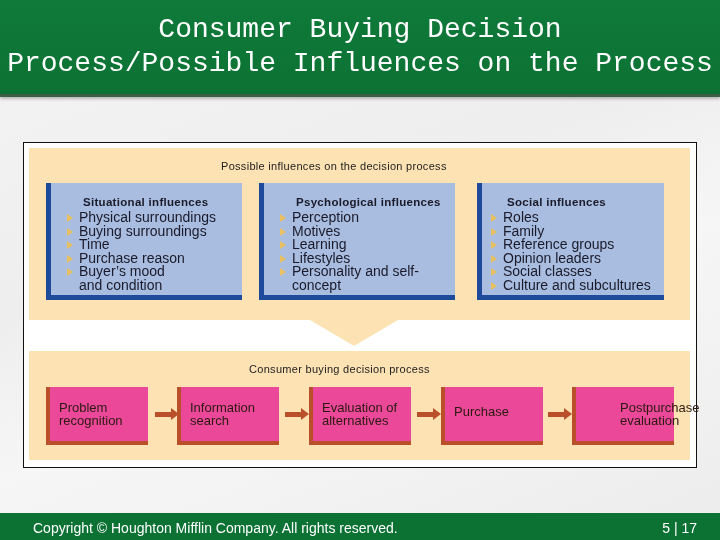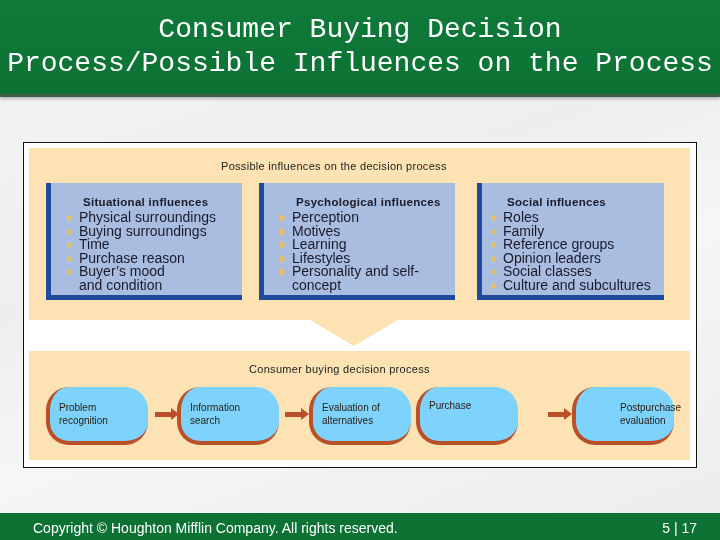--- a/index.html
+++ b/index.html
@@ -56,26 +56,26 @@
   .ibox li {
     position:relative; padding-left:12px; font-size:14px; line-height:13.5px; color:#1a1a2a;
   }
   .ibox li .bul {
     position:absolute; left:0; top:3px; width:0; height:0;
     border-top:4px solid transparent; border-bottom:4px solid transparent;
     border-left:6px solid #e8c060;
   }
   .pbox {
     position:absolute; top:387px; height:58px; width:102px;
-    background:#7dd3fc;
+    background:#ec4899;
     border-left:4px solid #b9502a;
     border-bottom:4px solid #b9502a;
     box-sizing:border-box;
     padding:14px 0 0 9px;
-    font-size:10px; line-height:13px; color:#2a1a10;border-radius:23px;
+    font-size:13px; line-height:13px; color:#2a1a10;
   }
   .parrow {
     position:absolute; top:412px; height:5px; background:#b9502a;
   }
   .parrow::after {
     content:""; position:absolute; right:-8px; top:-4px; width:0; height:0;
     border-top:6.5px solid transparent; border-bottom:6.5px solid transparent;
     border-left:8px solid #b9502a;
   }
   .footer {
@@ -151,21 +151,21 @@
   <div>search</div>
 </div>
 <div class="parrow" style="left:285px; width:16px;"></div>
 
 <div class="pbox" style="left:309px;">
   <div>Evaluation of</div>
   <div>alternatives</div>
 </div>
 <div class="parrow" style="left:417px; width:16px;"></div>
 
-<div class="pbox" style="left:416px; padding-top:12px;">
+<div class="pbox" style="left:441px; padding-top:18px;">
   <div>Purchase</div>
 </div>
 <div class="parrow" style="left:548px; width:16px;"></div>
 
 <div class="pbox" style="left:572px;padding-left:44px;">
   <div>Postpurchase</div>
   <div>evaluation</div>
 </div>
 
 <div class="footer">

